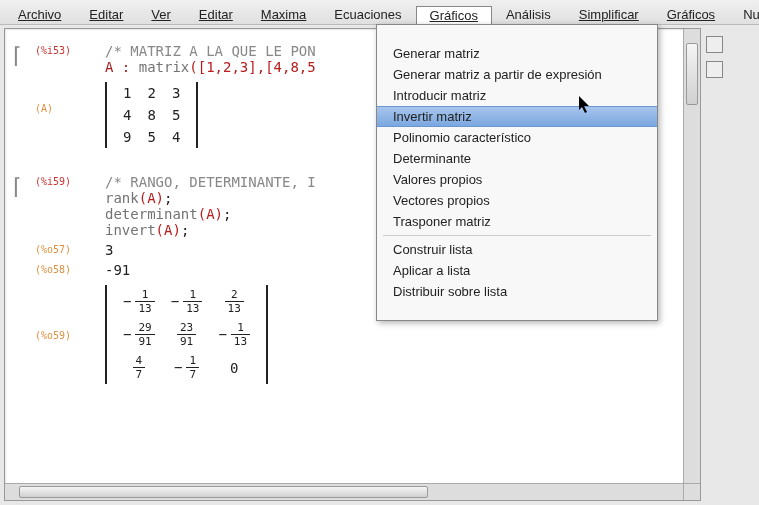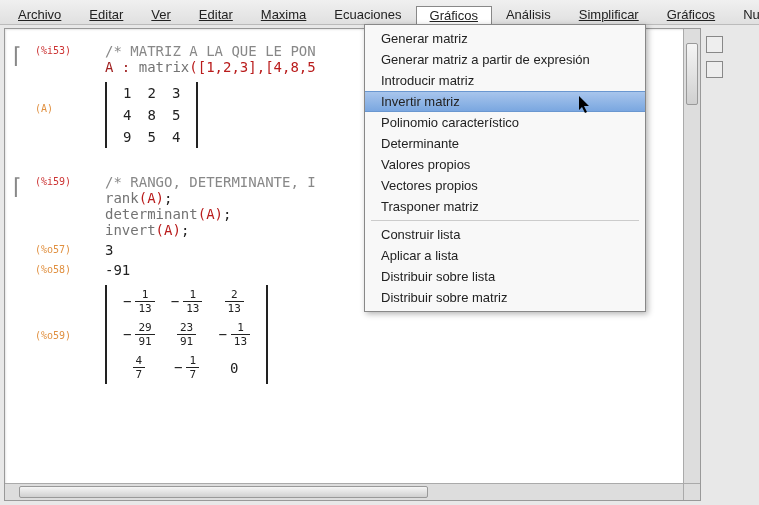--- a/index.html
+++ b/index.html
@@ -28,21 +28,21 @@
 .kred{color:#a02020}
 .kgreen{color:#737373}
 .kblue{color:#b91c1c}
 .mat{display:inline-block;border:2px solid #222;border-top:none;border-bottom:none;padding:0 8px;margin:3px 0}
 .mat table{border-collapse:collapse}
 .mat td{padding:3px 8px;text-align:center;font-size:14px}
 .frac{display:inline-block;text-align:center;vertical-align:middle;font-size:11px}
 .frac .n{display:block;border-bottom:1px solid #222;padding:0 3px}
 .frac .d{display:block;padding:0 3px}
 .neg{margin-right:4px}
-.dropdown{position:absolute;top:24px;left:364px;width:280px;background:#f8f8f8;border:1px solid #888;box-shadow:2px 2px 6px rgba(0,0,0,0.3);z-index:10;padding:3px 0}
+.dropdown{position:absolute;top:24px;left:376px;width:280px;background:#f8f8f8;border:1px solid #888;box-shadow:2px 2px 6px rgba(0,0,0,0.3);z-index:10;padding:18px 0}
 .dropdown .mi{padding:3px 16px;color:#222;cursor:pointer}
 .dropdown .mi.hl{background:#7aa7e0;background:linear-gradient(#a8c5ec,#7aa7e0);border-top:1px solid #6a97d0;border-bottom:1px solid #6a97d0;padding:2px 16px}
 .dropdown hr{border:none;border-top:1px solid #ccc;margin:3px 6px}
 .cursor-arrow{position:absolute;top:96px;left:579px;z-index:11;pointer-events:none}
 .pad{height:10px}
 </style>
 </head>
 <body>
 
 <div class="menubar">
@@ -168,18 +168,17 @@
 <div class="mi hl">Invertir matriz</div>
 <div class="mi">Polinomio característico</div>
 <div class="mi">Determinante</div>
 <div class="mi">Valores propios</div>
 <div class="mi">Vectores propios</div>
 <div class="mi">Trasponer matriz</div>
 <hr>
 <div class="mi">Construir lista</div>
 <div class="mi">Aplicar a lista</div>
 <div class="mi">Distribuir sobre lista</div>
-<div class="mi">Distribuir sobre matriz</div>
 </div>
 
 <svg class="cursor-arrow" width="16" height="20" viewBox="0 0 16 20">
     <path d="M0 0 L0 14 L3 11 L6 17 L8 16 L5 10 L10 10 Z" fill="#000"></path>
   </svg>
 
 </body></html>

